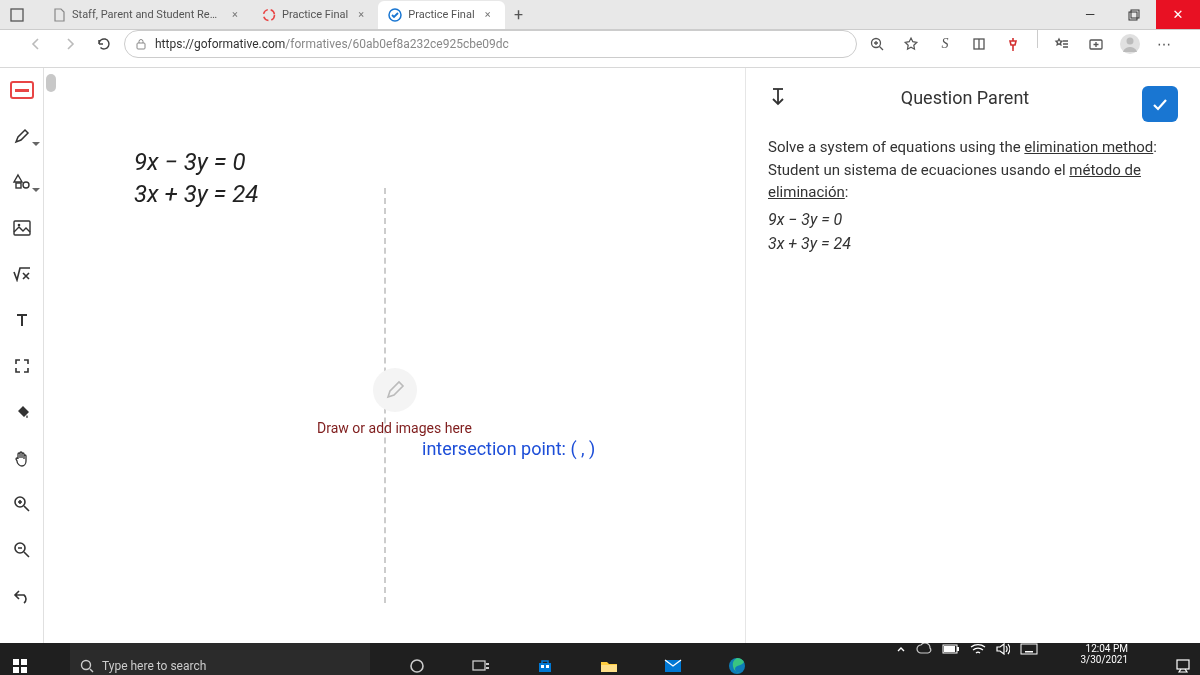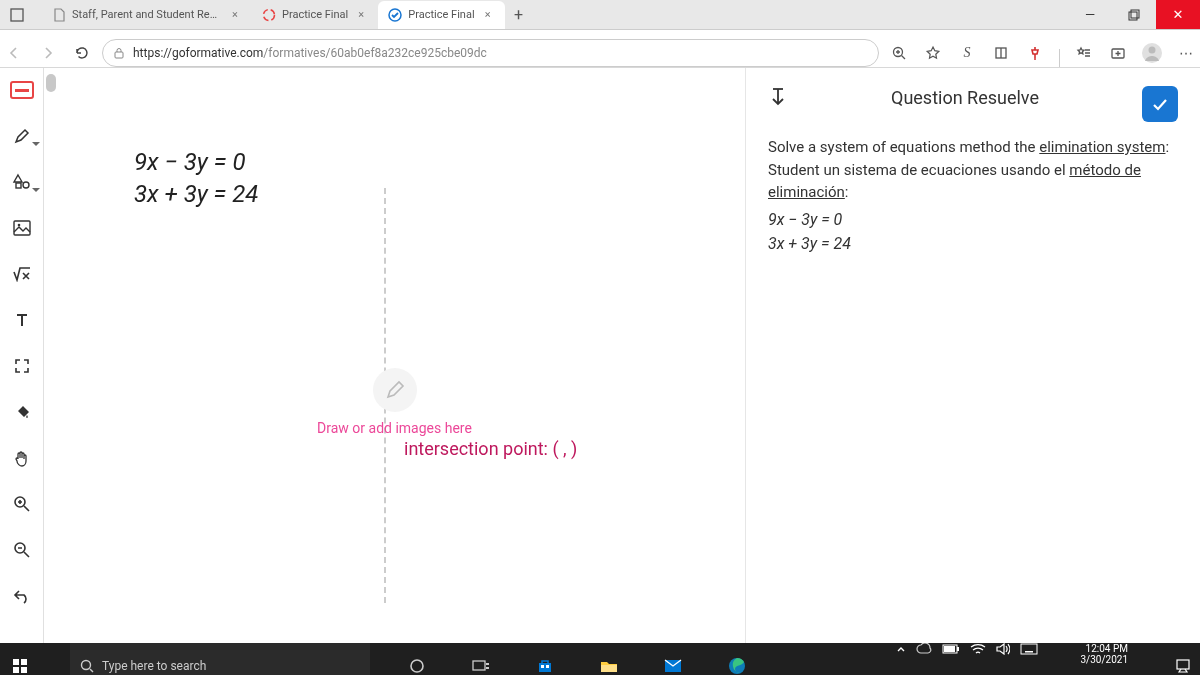--- a/index.html
+++ b/index.html
@@ -12,21 +12,21 @@
   .browser-tab { height: 28px; display: flex; align-items: center; padding: 0 10px; gap: 6px; font-size: 11px; color: #555; max-width: 210px; border-radius: 6px 6px 0 0; cursor: pointer; }
   .browser-tab.active { background: #fff; }
   .browser-tab .favicon { width: 14px; height: 14px; flex-shrink: 0; }
   .browser-tab .tab-title { white-space: nowrap; overflow: hidden; text-overflow: ellipsis; flex: 1; }
   .browser-tab .tab-close { width: 14px; text-align: center; color: #777; }
   .new-tab-btn { width: 28px; text-align: center; font-size: 16px; color: #555; cursor: pointer; }
   .window-controls { display: flex; height: 100%; }
   .win-ctrl { width: 44px; display: flex; align-items: center; justify-content: center; font-size: 13px; color: #333; }
   .win-ctrl.close { background: #e81123; color: #fff; }
   
-  .address-row { height: 38px; background: #fff; display: flex; align-items: flex-end; padding: 0 0; gap: 6px; border-bottom: 1px solid #d8d8d8; }
+  .address-row { height: 38px; background: #fff; display: flex; align-items: flex-start; padding: 0 22px; gap: 6px; border-bottom: 1px solid #d8d8d8; }
   .nav-btn { width: 28px; height: 28px; display: flex; align-items: center; justify-content: center; color: #777; border-radius: 4px; }
   .nav-btn.enabled { color: #333; cursor: pointer; }
   .url-bar { flex: 1; height: 28px; display: flex; align-items: center; padding: 0 10px; border: 1px solid #ccc; border-radius: 14px; font-size: 12px; color: #555; gap: 6px; }
   .url-bar .lock { width: 14px; color: #888; }
   .url-text .domain { color: #333; }
   .url-text .path { color: #888; }
   .addr-icon { width: 28px; height: 28px; display: flex; align-items: center; justify-content: center; color: #555; font-size: 14px; cursor: pointer; }
   .addr-sep { width: 1px; height: 18px; background: #ccc; margin: 0 4px; }
   .s-icon { font-family: "Segoe Script", cursive; font-size: 14px; font-style: italic; }
   
@@ -37,24 +37,24 @@
   .tool-btn.eraser-active { }
   .tool-btn .eraser-box { width: 24px; height: 18px; background: #fff; border: 2px solid #e84545; border-radius: 3px; position: relative; }
   .tool-btn .eraser-box::after { content: ""; position: absolute; left: 3px; right: 3px; top: 6px; height: 3px; background: #e84545; }
   .tool-btn.has-caret::after { content: ""; position: absolute; right: -2px; bottom: 2px; border: 4px solid transparent; border-top-color: #666; }
   
   .canvas-wrap { flex: 1; display: flex; }
   .canvas-area { flex: 1; position: relative; padding: 40px 20px 20px 90px; }
   .scroll-track { position: absolute; left: 2px; top: 6px; width: 10px; height: 18px; background: #c8c8c8; border-radius: 5px; }
   .equation-block { font-family: "Cambria Math", "STIX Two Math", serif; font-size: 24px; color: #222; margin-top: 40px; }
   .equation-block .eq-line { margin: 4px 0; font-style: italic; }
-  .canvas-hint { position: absolute; top: 300px; left: 0; right: 0; text-align: center; display: flex; flex-direction: column; align-items: center; gap: 8px; color: #ec4899; font-size: 14px; }
+  .canvas-hint { position: absolute; top: 300px; left: 0; right: 0; text-align: center; display: flex; flex-direction: column; align-items: center; gap: 8px; color: #7f1d1d; font-size: 14px; }
   .canvas-hint .pencil-circle { width: 44px; height: 44px; border-radius: 50%; background: #f4f4f4; display: flex; align-items: center; justify-content: center; color: #aaa; }
   .vertical-dashed { position: absolute; top: 120px; bottom: 40px; left: 340px; width: 0; border-left: 2px dashed #ccc; }
-  .intersection-label { position: absolute; top: 370px; left: 360px; font-size: 18px; color: #be185d; }
+  .intersection-label { position: absolute; top: 370px; left: 378px; font-size: 18px; color: #1d4ed8; }
   
   .right-panel { width: 455px; border-left: 1px solid #e6e6e6; padding: 18px 22px; position: relative; }
   .qd-header { display: flex; align-items: center; justify-content: space-between; margin-bottom: 28px; }
   .qd-arrow { font-size: 20px; color: #333; cursor: pointer; width: 24px; }
   .qd-title { font-size: 18px; color: #333; flex: 1; text-align: center; padding-right: 40px; }
   .check-btn { width: 36px; height: 36px; background: #1976d2; border-radius: 6px; display: flex; align-items: center; justify-content: center; color: #fff; position: absolute; right: 22px; top: 18px; cursor: pointer; }
   .prompt-text { font-size: 15px; color: #333; line-height: 1.5; }
   .prompt-text .ul { text-decoration: underline; }
   .prompt-eqs { margin-top: 4px; font-family: "Cambria Math", serif; font-style: italic; font-size: 16px; }
   
@@ -283,29 +283,29 @@
     </div>
 
     <div class="right-panel">
       <div class="qd-header">
         <div class="qd-arrow">
           <svg width="20" height="22" viewBox="0 0 20 22">
               <path d="M10 3v15M5 13l5 5 5-5" fill="none" stroke="#333" stroke-width="1.8"></path>
               <path d="M5 3h10" stroke="#333" stroke-width="1.8"></path>
             </svg>
         </div>
-        <div class="qd-title">Question Resuelve</div>
+        <div class="qd-title">Question Parent</div>
         <div class="check-btn">
           <svg width="20" height="20" viewBox="0 0 20 20">
               <path d="M4 11l4 4 8-9" fill="none" stroke="#fff" stroke-width="2.2"></path>
             </svg>
         </div>
       </div>
       <div class="prompt-text">
-        <span>Solve a system of equations method the </span><span class="ul">elimination system</span><span>:</span><br>
+        <span>Solve a system of equations using the </span><span class="ul">elimination method</span><span>:</span><br>
         <span>Student un sistema de ecuaciones usando el </span><span class="ul">método de eliminación</span><span>:</span>
         <div class="prompt-eqs">
           <div>9x − 3y = 0</div>
           <div>3x + 3y = 24</div>
         </div>
       </div>
     </div>
   </div>
 </div>
 

